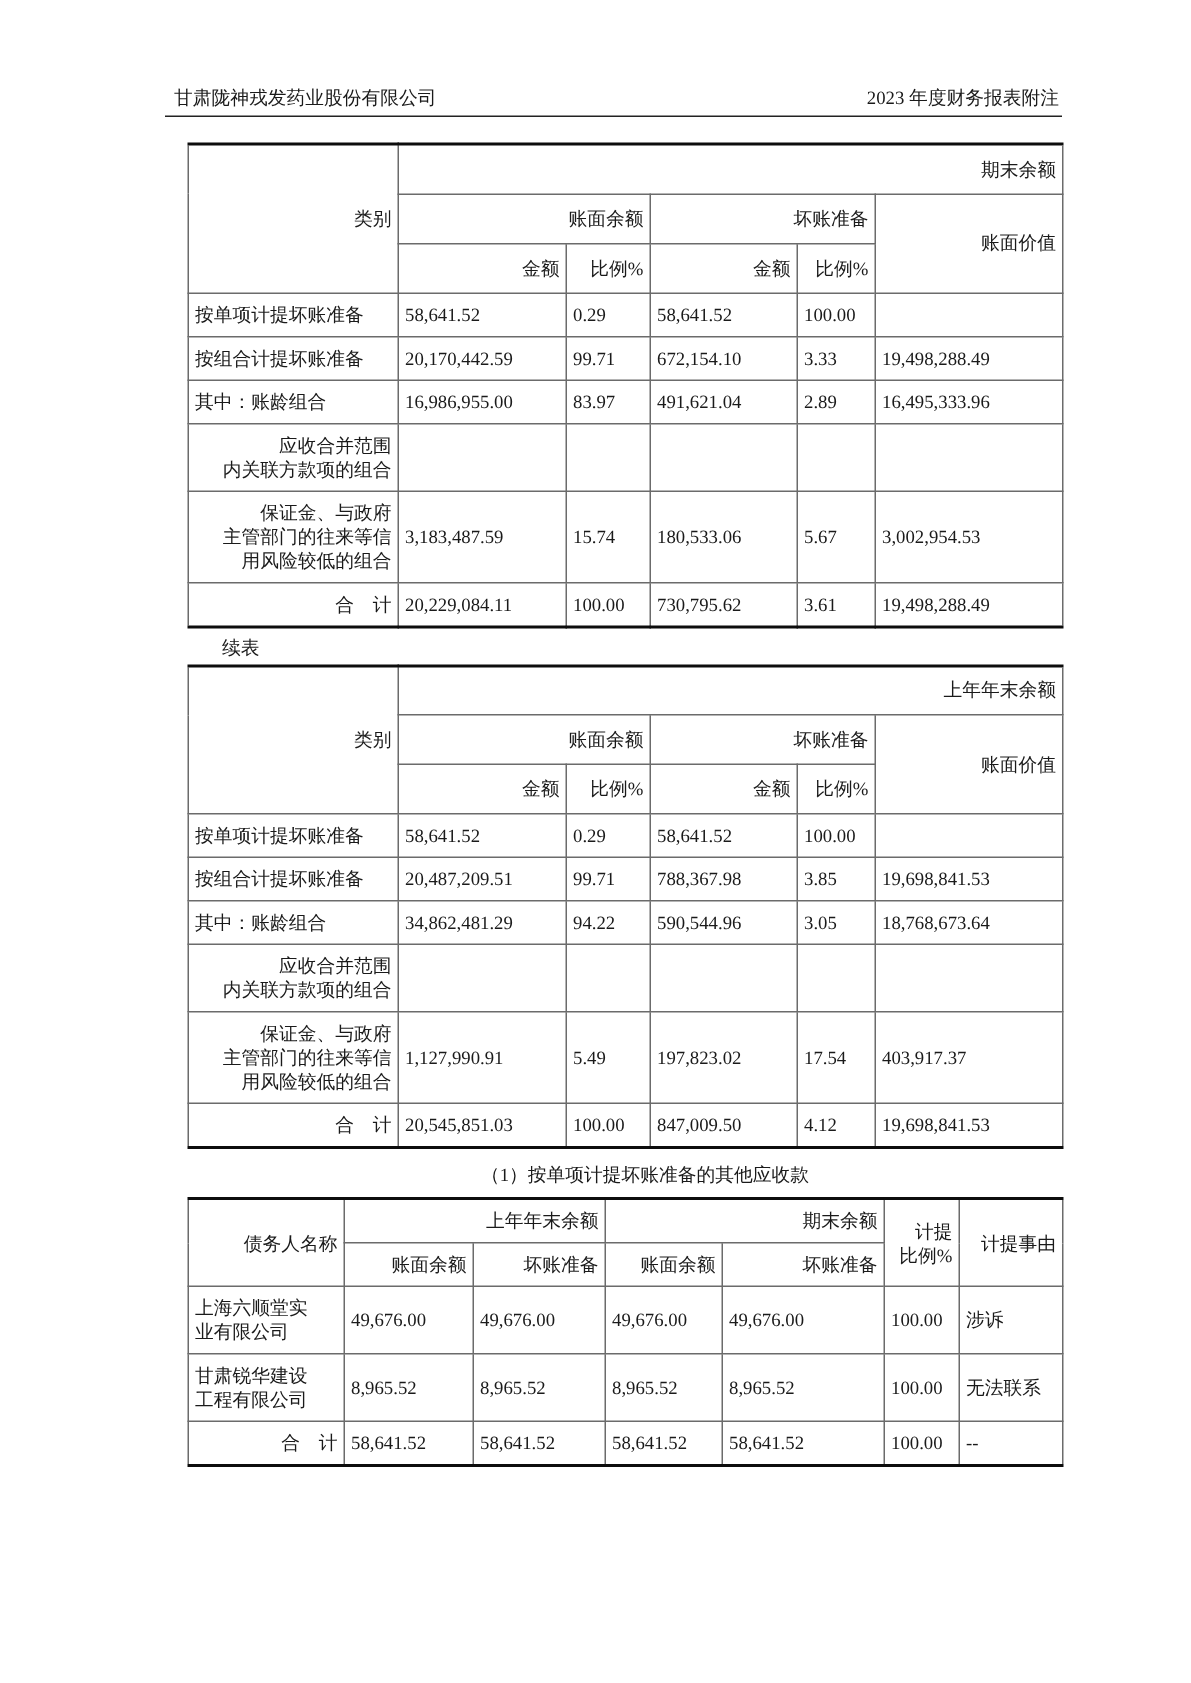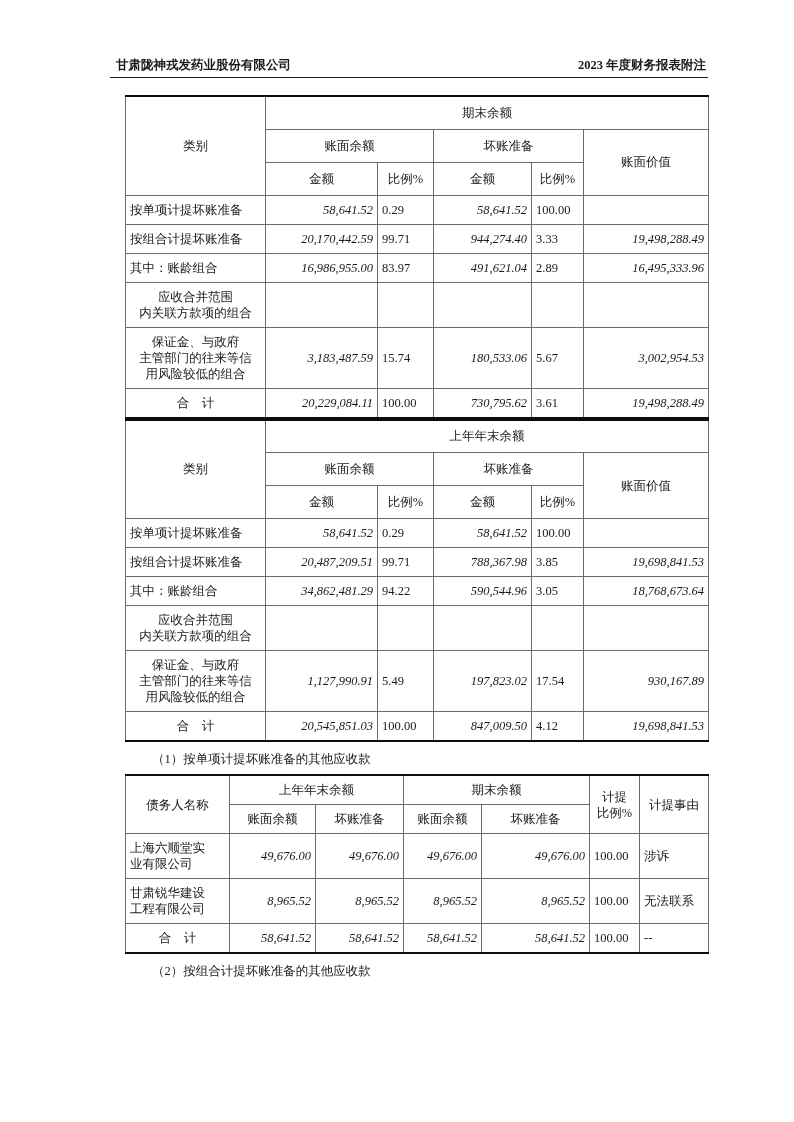--- a/index.html
+++ b/index.html
@@ -7,48 +7,48 @@
     position:relative;
     width:794px;height:1122px;
     background:#ffffff;
     overflow:hidden;
     font-family:"Liberation Serif","DejaVu Serif",serif;
     color:#1a1a1a;
   }
   .content{position:absolute;top:57px;left:110px;width:598px;}
   .doc-header{
     display:flex;justify-content:space-between;align-items:flex-end;
-    font-size:12.5px;line-height:16px;padding:0 2px 3px 6px;font-weight:bold;
+    font-size:12.5px;line-height:16px;padding:0 2px 3px 6px;
   }
   .header-rule{border:none;border-top:1.5px solid #222;margin:1px 0 0 0;height:0;}
   table.tbl{
     border-collapse:collapse;table-layout:fixed;
     width:583px;margin-left:15px;
     font-size:12.5px;
     border-top:2.5px solid #0d0d0d;
     border-bottom:2.5px solid #0d0d0d;
   }
   .t1{margin-top:17px;}
   table.tbl td{
     border:1px solid #6b6b6b;
     line-height:16px;
     padding:6px 4px;
     overflow:hidden;
     vertical-align:middle;
   }
   tr.hr12{height:33px;}
   tr.hr3{height:29px;}
-  .cc{text-align:center;}
+  .cc{text-align:right;}
   .lbl{text-align:left;padding-left:5px;}
   .pre{white-space:pre-line;}
-  .num{text-align:right;padding-right:10px;font-style:italic;}
+  .num{padding-right:10px;}
   .mid{text-align:left;}
   .vv{padding-right:12px;}
   .continued{font-size:12.5px;line-height:16px;margin:5px 0 3px 38px;}
-  .note{font-size:12.5px;line-height:16px;margin:9px 0 7px 42px;}
+  .note{font-size:12.5px;line-height:16px;margin:9px 0 7px 42px;text-align:center;}
   .pageno{
     position:absolute;top:1049px;left:0;width:100%;
     text-align:center;font-size:11.5px;color:#222;
   }
 </style>
 </head>
 <body>
 
 <div class="page">
   <div class="content">
@@ -89,21 +89,21 @@
           <td class="num">58,641.52</td>
           <td class="mid">0.29</td>
           <td class="num">58,641.52</td>
           <td class="mid">100.00</td>
           <td class="num vv"></td>
         </tr>
         <tr>
           <td class="lbl">按组合计提坏账准备</td>
           <td class="num">20,170,442.59</td>
           <td class="mid">99.71</td>
-          <td class="num">944,274.40</td>
+          <td class="num">672,154.10</td>
           <td class="mid">3.33</td>
           <td class="num vv">19,498,288.49</td>
         </tr>
         <tr>
           <td class="lbl">其中：账龄组合</td>
           <td class="num">16,986,955.00</td>
           <td class="mid">83.97</td>
           <td class="num">491,621.04</td>
           <td class="mid">2.89</td>
           <td class="num vv">16,495,333.96</td>
@@ -131,20 +131,21 @@
           <td class="cc">合　计</td>
           <td class="num">20,229,084.11</td>
           <td class="mid">100.00</td>
           <td class="num">730,795.62</td>
           <td class="mid">3.61</td>
           <td class="num vv">19,498,288.49</td>
         </tr>
       </tbody>
     </table>
 
+    <div class="continued">续表</div>
 
     <table class="tbl">
       <colgroup>
         <col style="width:140px">
           <col style="width:112px">
           <col style="width:56px">
         <col style="width:98px">
           <col style="width:52px">
           <col style="width:125px">
       </colgroup>
@@ -198,21 +199,21 @@
           <td class="num vv"></td>
         </tr>
         <tr>
           <td class="cc pre">保证金、与政府
 主管部门的往来等信
 用风险较低的组合</td>
           <td class="num">1,127,990.91</td>
           <td class="mid">5.49</td>
           <td class="num">197,823.02</td>
           <td class="mid">17.54</td>
-          <td class="num vv">930,167.89</td>
+          <td class="num vv">403,917.37</td>
         </tr>
         <tr>
           <td class="cc">合　计</td>
           <td class="num">20,545,851.03</td>
           <td class="mid">100.00</td>
           <td class="num">847,009.50</td>
           <td class="mid">4.12</td>
           <td class="num vv">19,698,841.53</td>
         </tr>
       </tbody>
@@ -270,17 +271,16 @@
           <td class="num">58,641.52</td>
           <td class="num">58,641.52</td>
           <td class="num">58,641.52</td>
           <td class="num">58,641.52</td>
           <td class="mid">100.00</td>
           <td class="mid">--</td>
         </tr>
       </tbody>
     </table>
 
-    <div class="note">（2）按组合计提坏账准备的其他应收款</div>
 
   </div>
 
 </div>
 
 </body></html>

